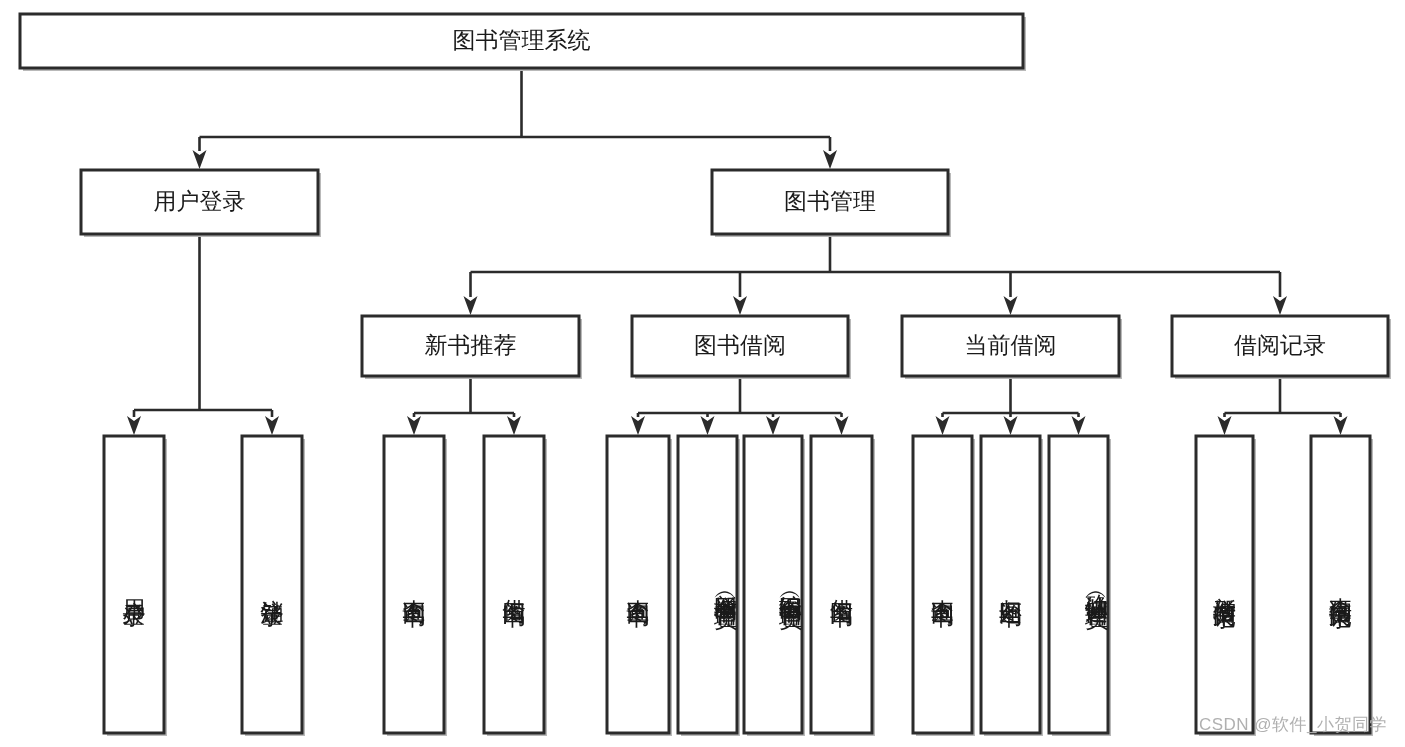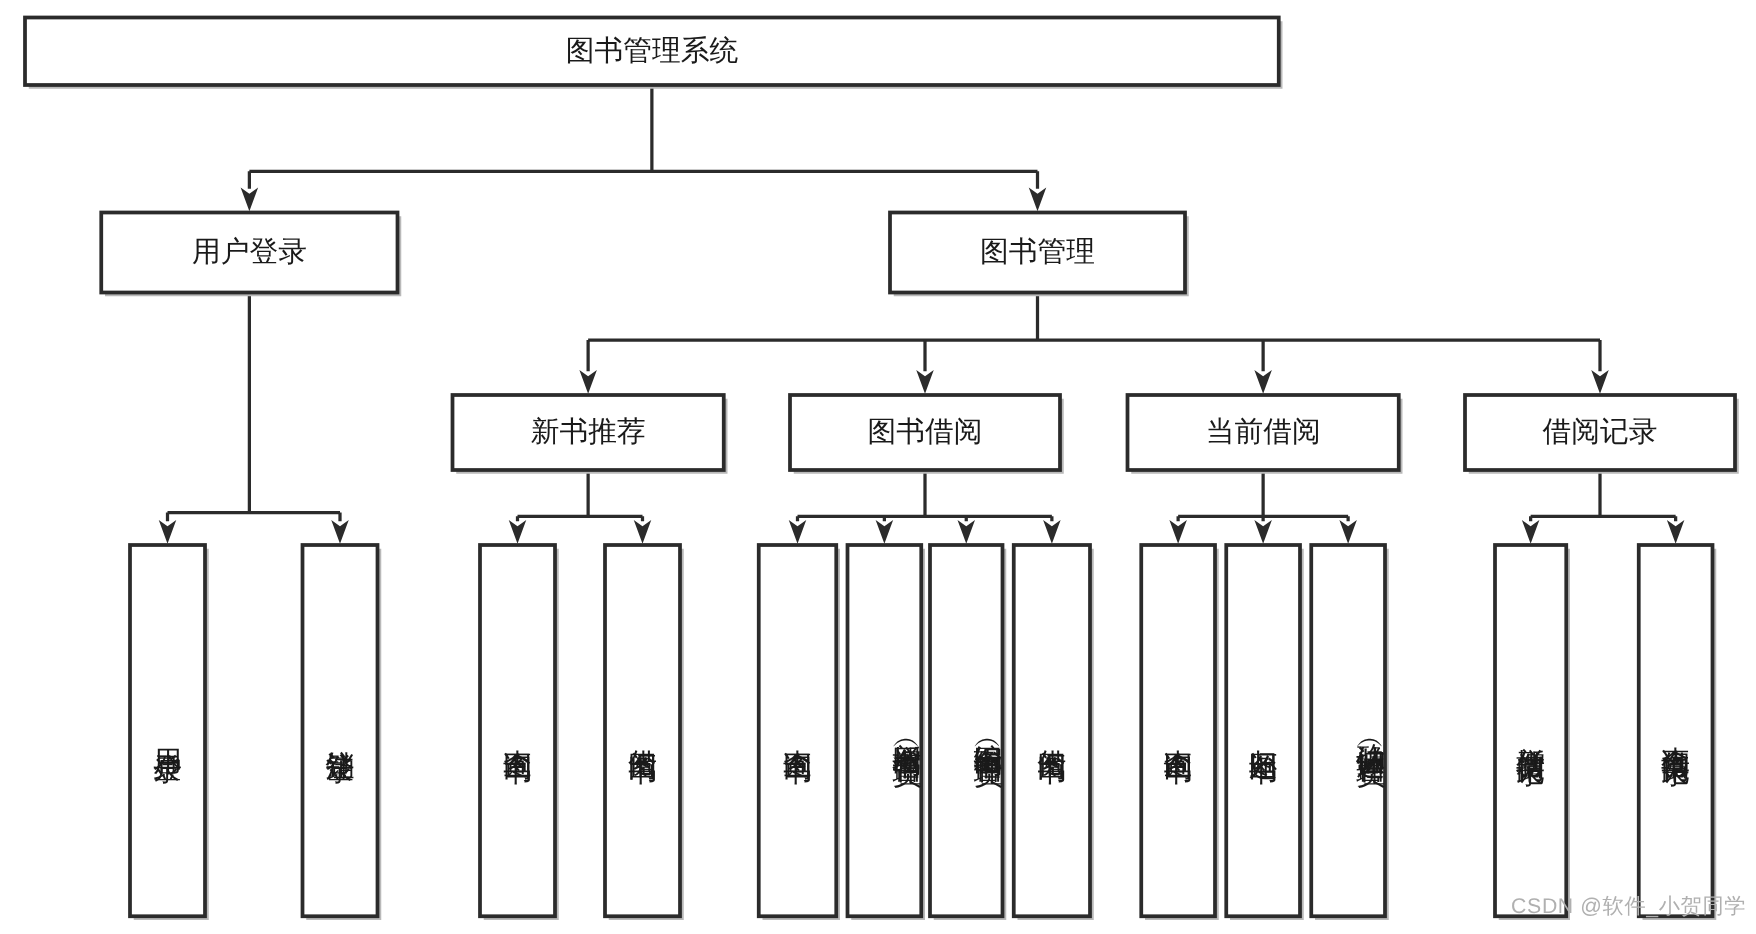--- a/index.html
+++ b/index.html
@@ -67,21 +67,21 @@
     align-items: flex-start;
     justify-content: center;
     pointer-events: none;
     -webkit-font-smoothing: none;
   }
   .node-label-v.centered {
     align-items: center;
   }
   .watermark {
     position: absolute;
-    right: 8px;
+    right: 18px;
     bottom: 4px;
     font-family: "Liberation Sans", "DejaVu Sans", sans-serif;
     font-size: 17px;
     color: #b0b0b0;
     letter-spacing: 0.5px;
     white-space: nowrap;
     user-select: none;
   }
 </style>
 </head>

